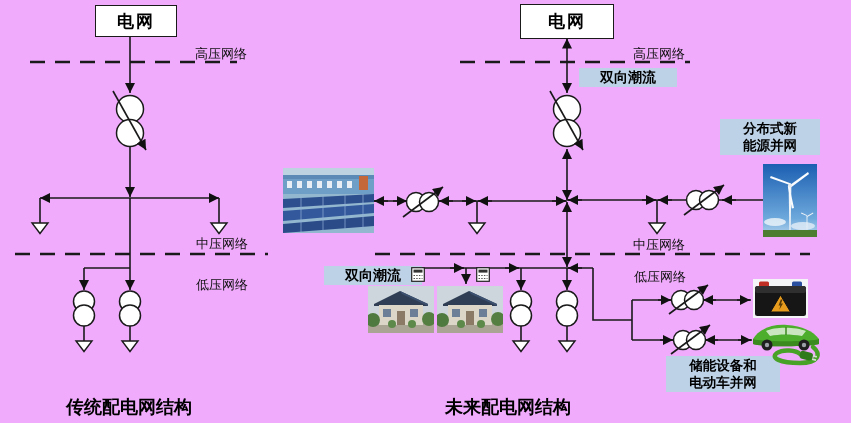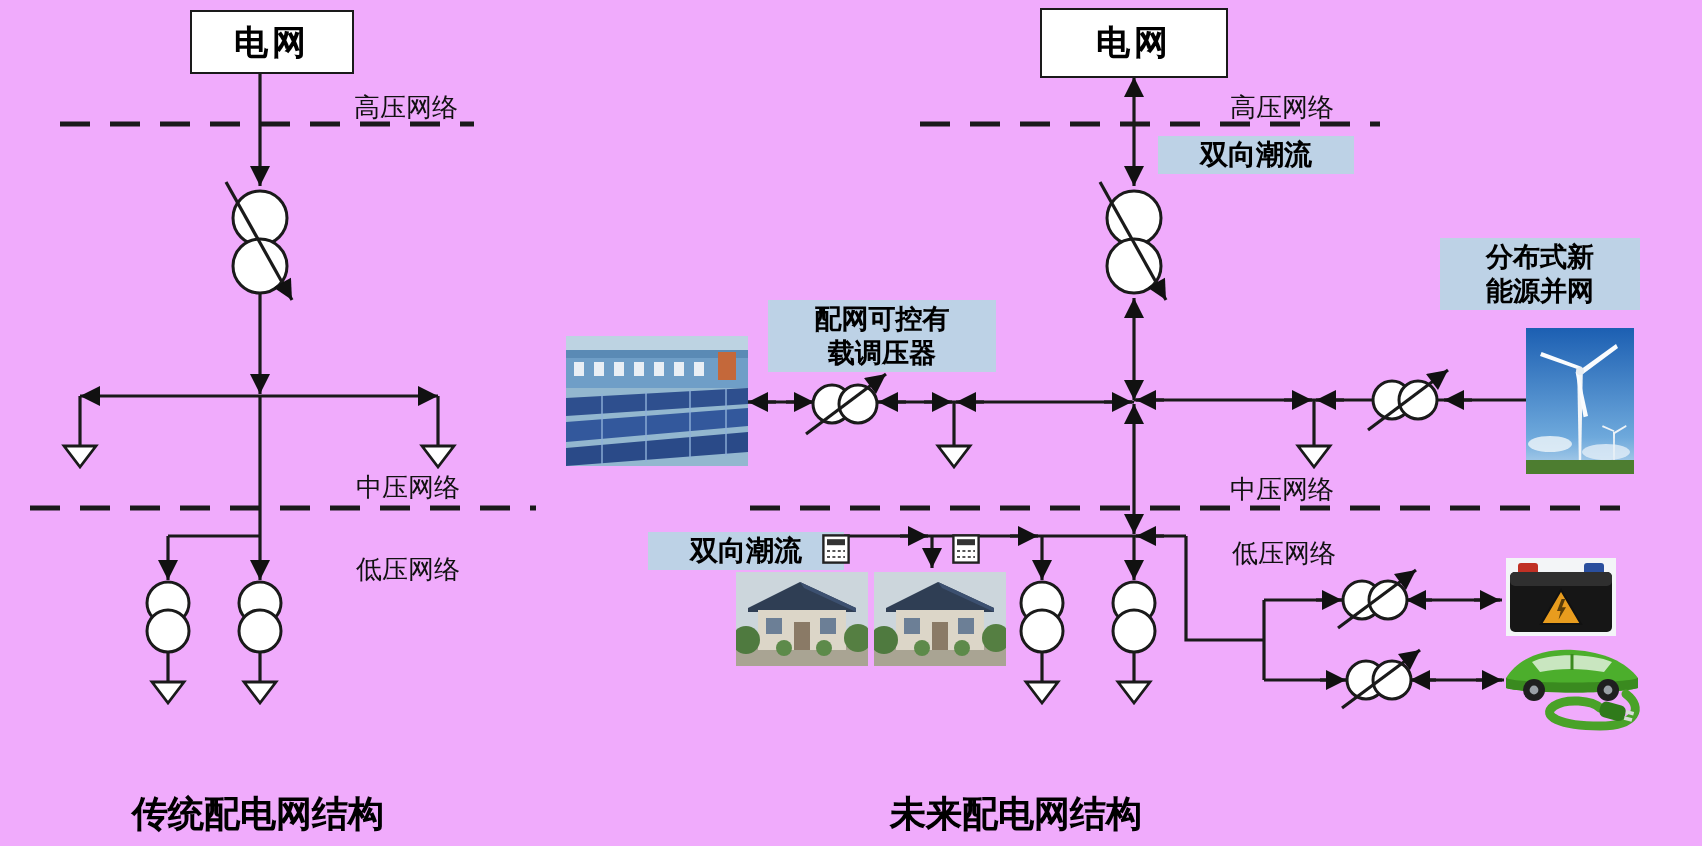--- a/index.html
+++ b/index.html
@@ -5,21 +5,21 @@
   html,body{margin:0;padding:0;background:#fff;}
   #canvas{position:relative;width:851px;height:423px;background:#f0abfc;overflow:hidden;
           font-family:"Liberation Sans","DejaVu Sans",sans-serif;color:#000;}
   svg.linework{position:absolute;left:0;top:0;}
   .lw line, .lw path.wire{stroke:#1a1a1a;stroke-width:1.6;fill:none;}
   .lw .dash{stroke:#1a1a1a;stroke-width:2.4;stroke-dasharray:15 10;}
   .lw circle{stroke:#1a1a1a;stroke-width:1.5;fill:#ffffff;}
   .lw .gnd{fill:#ffffff;stroke:#1a1a1a;stroke-width:1.4;}
   .gridbox{position:absolute;border:1.6px solid #1a1a1a;background:#fff;display:flex;
            align-items:center;justify-content:center;font-size:17px;font-weight:600;letter-spacing:2px;}
-  .zone{position:absolute;font-size:13px;color:#111;white-space:nowrap;}
+  .zone{position:absolute;font-size:13px;color:#111;white-space:nowrap;margin-left:18px;}
   .blabel{position:absolute;background:var(--label-bg,#bdd2e6);color:#000;font-weight:600;
           text-align:center;padding:1px 21px;line-height:17px;}
   .blabel.one{font-size:14px;white-space:nowrap;}
   .blabel.two{font-size:13.5px;}
   .caption{position:absolute;font-size:18px;font-weight:700;text-align:center;white-space:nowrap;}
   .img{position:absolute;}
   .meter{position:absolute;}
 </style>
 </head>
 <body>
@@ -170,23 +170,23 @@
   </div>
 
   <div class="zone" style="left:177px;top:45px;">高压网络</div>
   <div class="zone" style="left:178px;top:235px;">中压网络</div>
   <div class="zone" style="left:178px;top:276px;">低压网络</div>
   <div class="zone" style="left:615px;top:45px;">高压网络</div>
   <div class="zone" style="left:615px;top:236px;">中压网络</div>
   <div class="zone" style="left:616px;top:268px;">低压网络</div>
 
   <div class="blabel one" style="left:579px;top:68px;">双向潮流</div>
-  <div class="blabel two" style="left:384px;top:150px;width:72px;">配网可控有载调压器</div>
   <div class="blabel two" style="left:720px;top:119px;width:58px;">分布式新能源并网</div>
   <div class="blabel one" style="left:324px;top:266px;">双向潮流</div>
+  <div class="blabel two" style="left:666px;top:356px;width:72px;">储能设备和电动车并网</div>
 
   <div class="caption" style="left:443px;top:395px;width:130px;">未来配电网结构</div>
   <div class="caption" style="left:64px;top:395px;width:130px;">传统配电网结构</div>
 
   <div class="img" style="left:283px;top:168px;">
     <svg width="91" height="65" viewBox="0 0 91 65">
       <rect width="91" height="65" fill="#bdd3e2"></rect>
       <rect y="7" width="91" height="19" fill="#6f9ec7"></rect>
       <rect y="7" width="91" height="4" fill="#5a8ab5"></rect>
       <g fill="#e9eff5">

